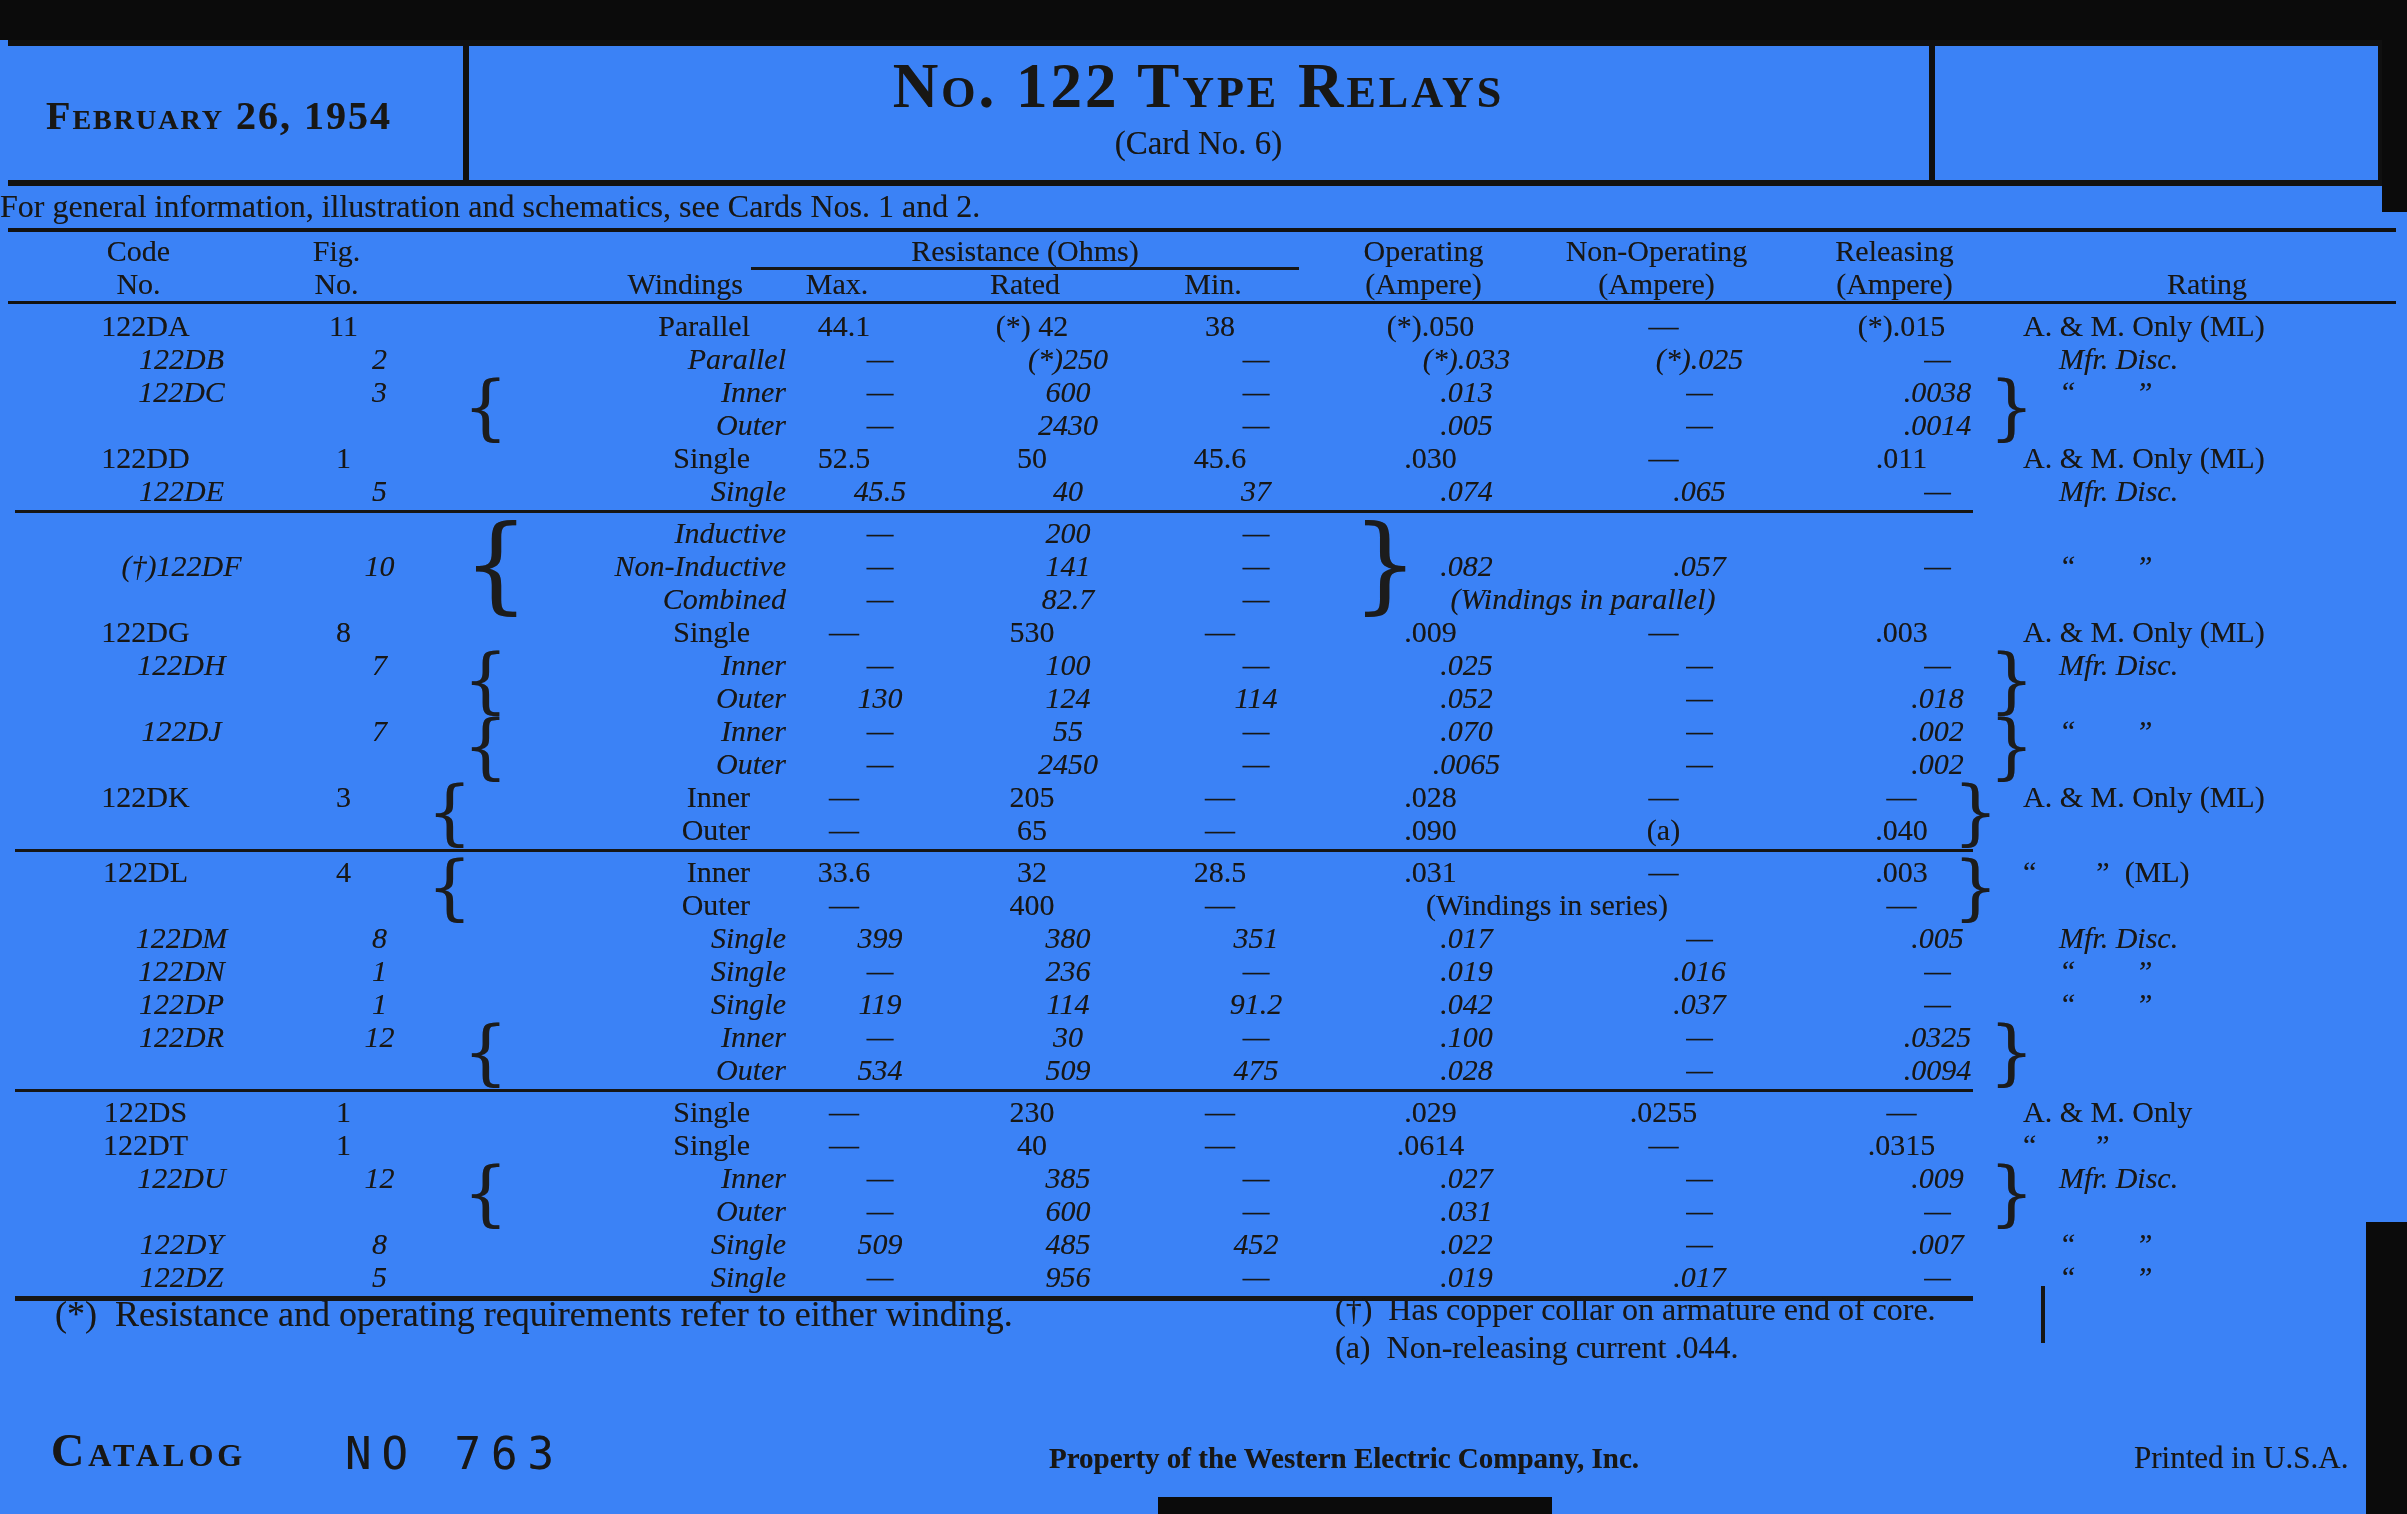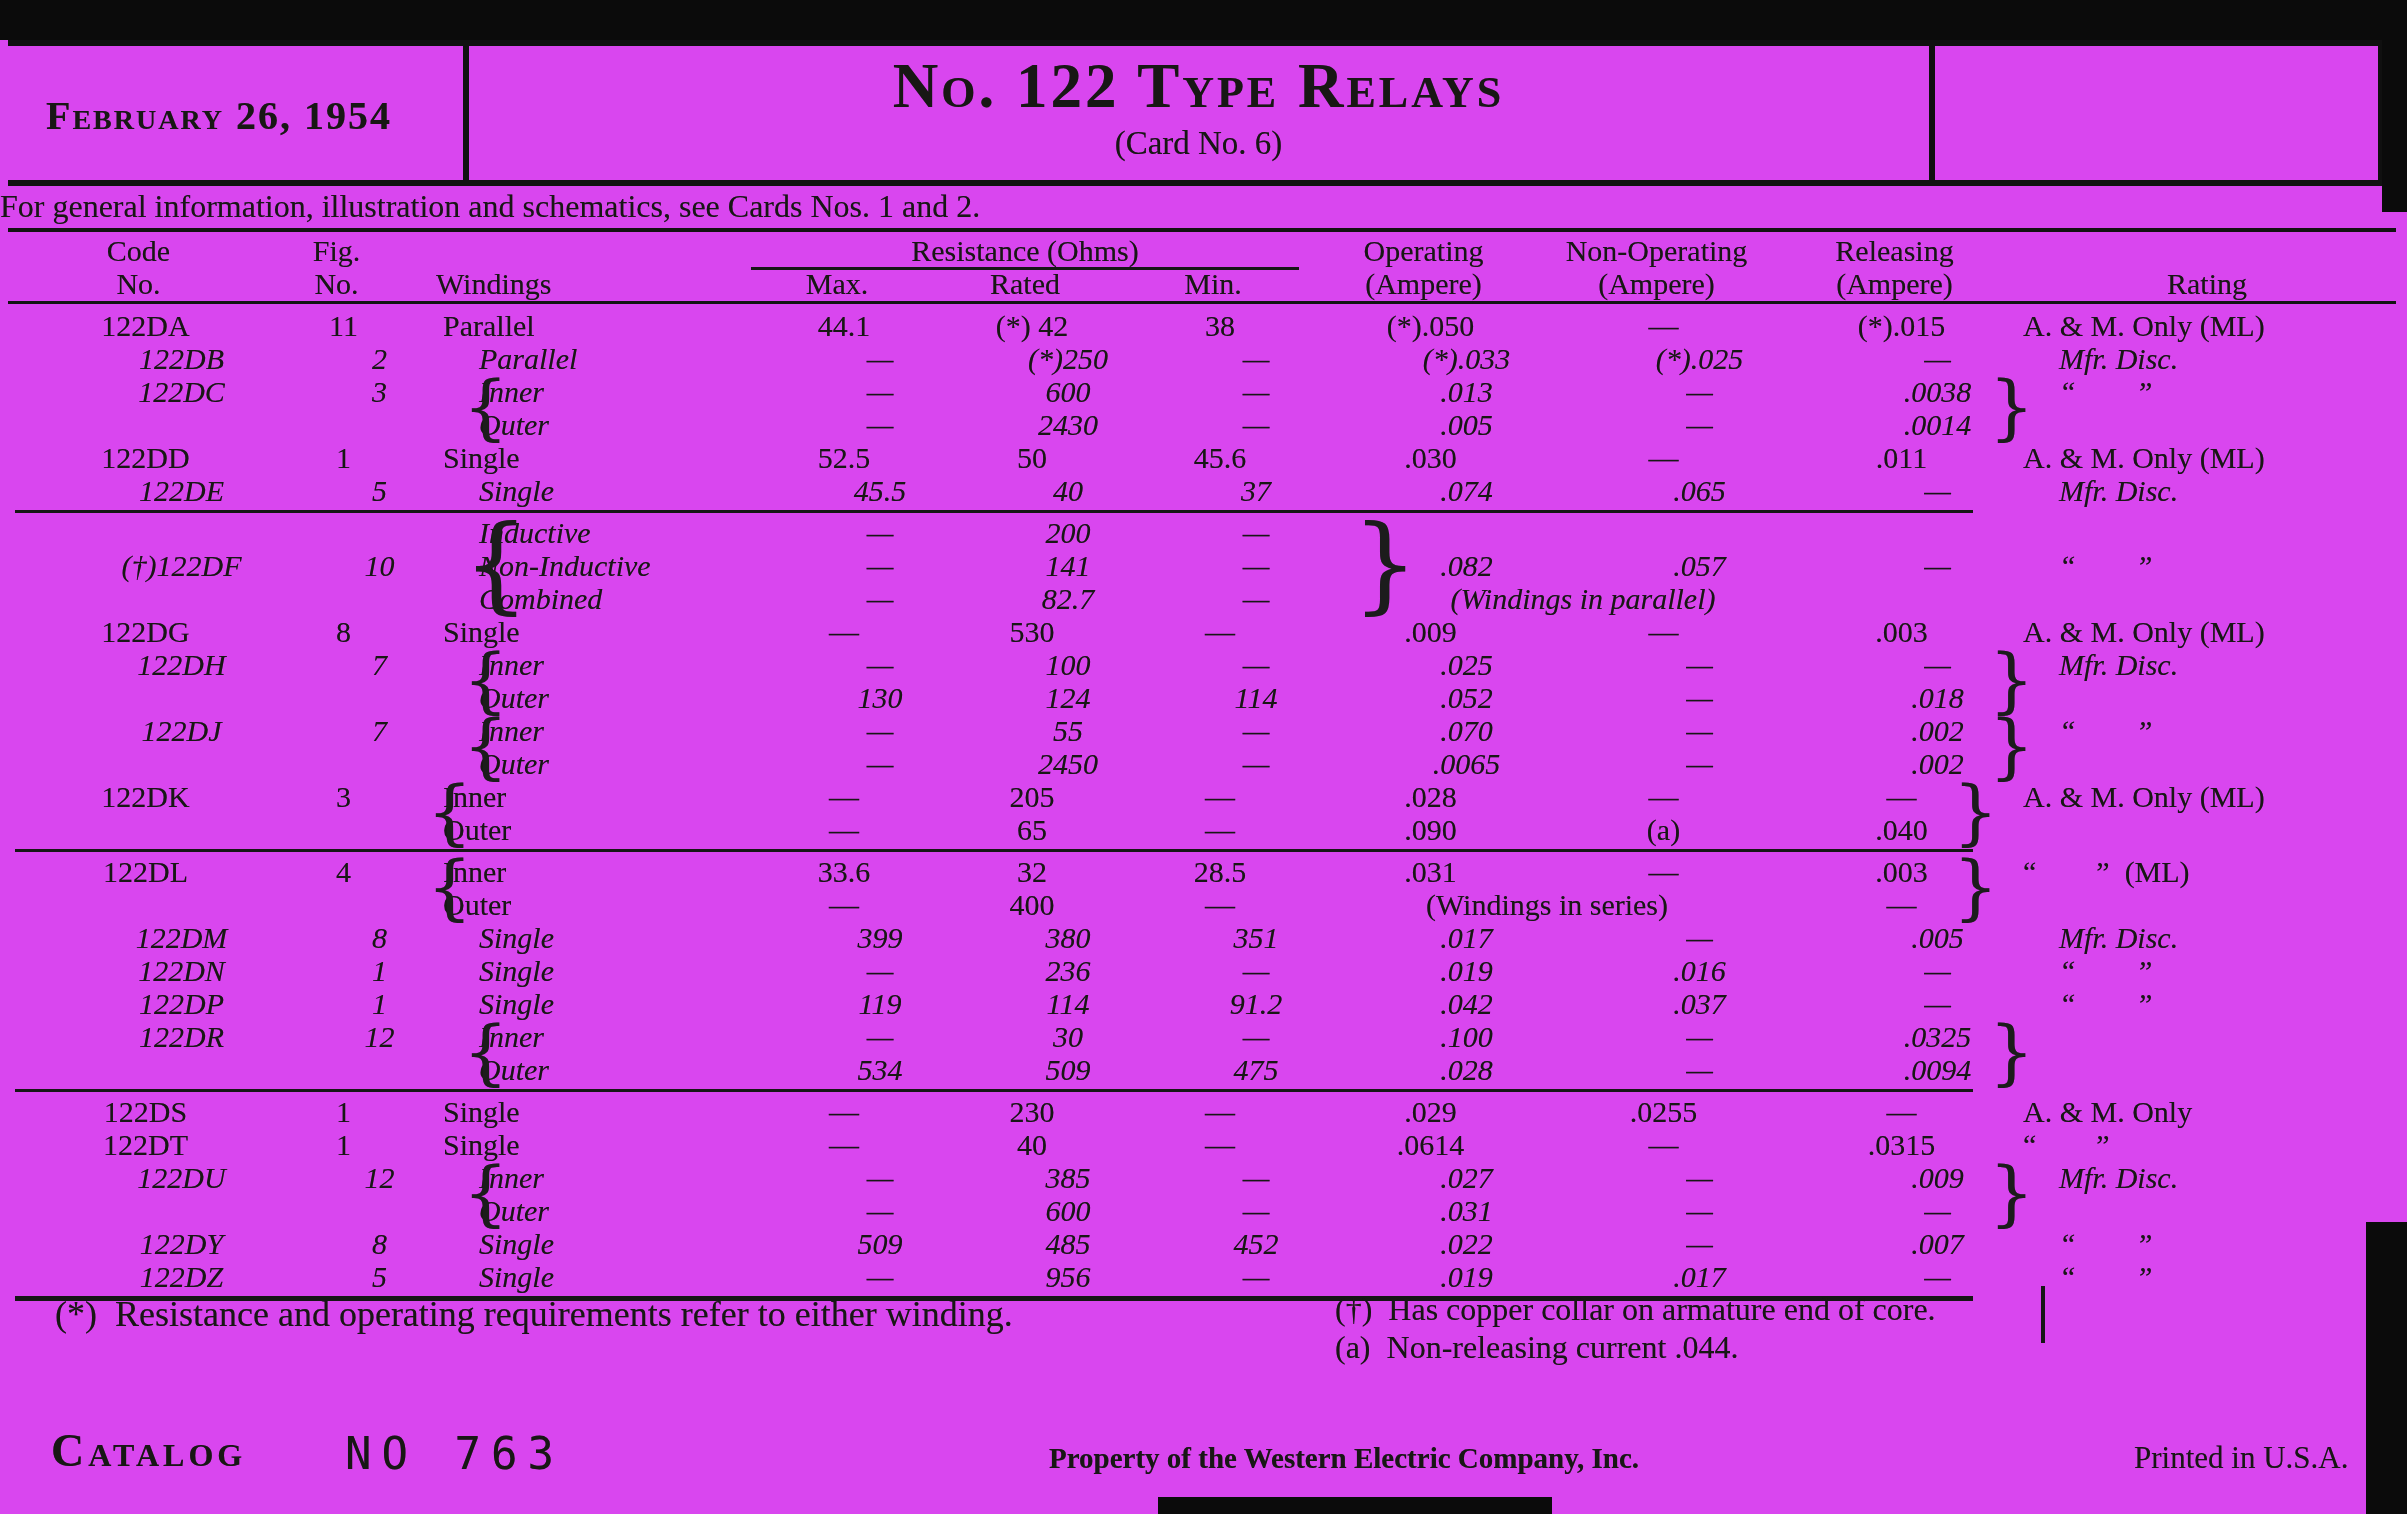--- a/index.html
+++ b/index.html
@@ -1,20 +1,20 @@
 <!DOCTYPE html>
 <html><head>
 <meta charset="utf-8">
 <style>
   * { box-sizing: border-box; margin: 0; padding: 0; }
   html, body { background: #000; }
   .scan {
     position: relative;
     width: 2408px; height: 1515px;
-    background: #d946ef;
+    background: #3b82f6;
     overflow: hidden;
     font-family: "Liberation Serif", serif;
     color: #181715;
     text-shadow: 0 0 0.6px rgba(25,23,20,0.45);
   }
   
   .blk { position: absolute; background: #0b0b0b; }
   .blk-top    { left: 0; top: 0; width: 2408px; height: 40px; }
   .blk-right  { right: 0; top: 0; width: 26px; height: 212px; }
   .blk-corner { left: 2366px; top: 1222px; width: 42px; height: 293px; }
@@ -59,21 +59,21 @@
 
   
   .row {
     display: grid;
     grid-template-columns: 277px 119px 347px 188px 188px 188px 233px 233px 243px 1fr;
     height: 33px; line-height: 33px;
     font-size: 30px; white-space: nowrap;
     padding-right: 10px;
   }
   .cell { text-align: center; overflow: visible; }
-  .c-wind { text-align: left; padding-left: 40px; }
+  .c-wind { text-align: right; padding-left: 40px; }
   .c-rating { text-align: center; }
   .c-span { grid-column: span 2; text-align: center; }
   .colheaders { position: absolute; left: 0; top: 234px; width: 2408px; }
   .c-res-group { grid-column: span 3; border-bottom: 3px solid #161616; margin: 0 8px; }
 
   .table-body { position: absolute; left: 7px; top: 306px; width: 1976px; }
   .tsection { padding: 3px 0; }
   .group { position: relative; }
   .it { font-style: italic; margin-left: 36px; }
   .hr-rule { height: 3px; background: #161616; margin: 0 10px 0 8px; }

